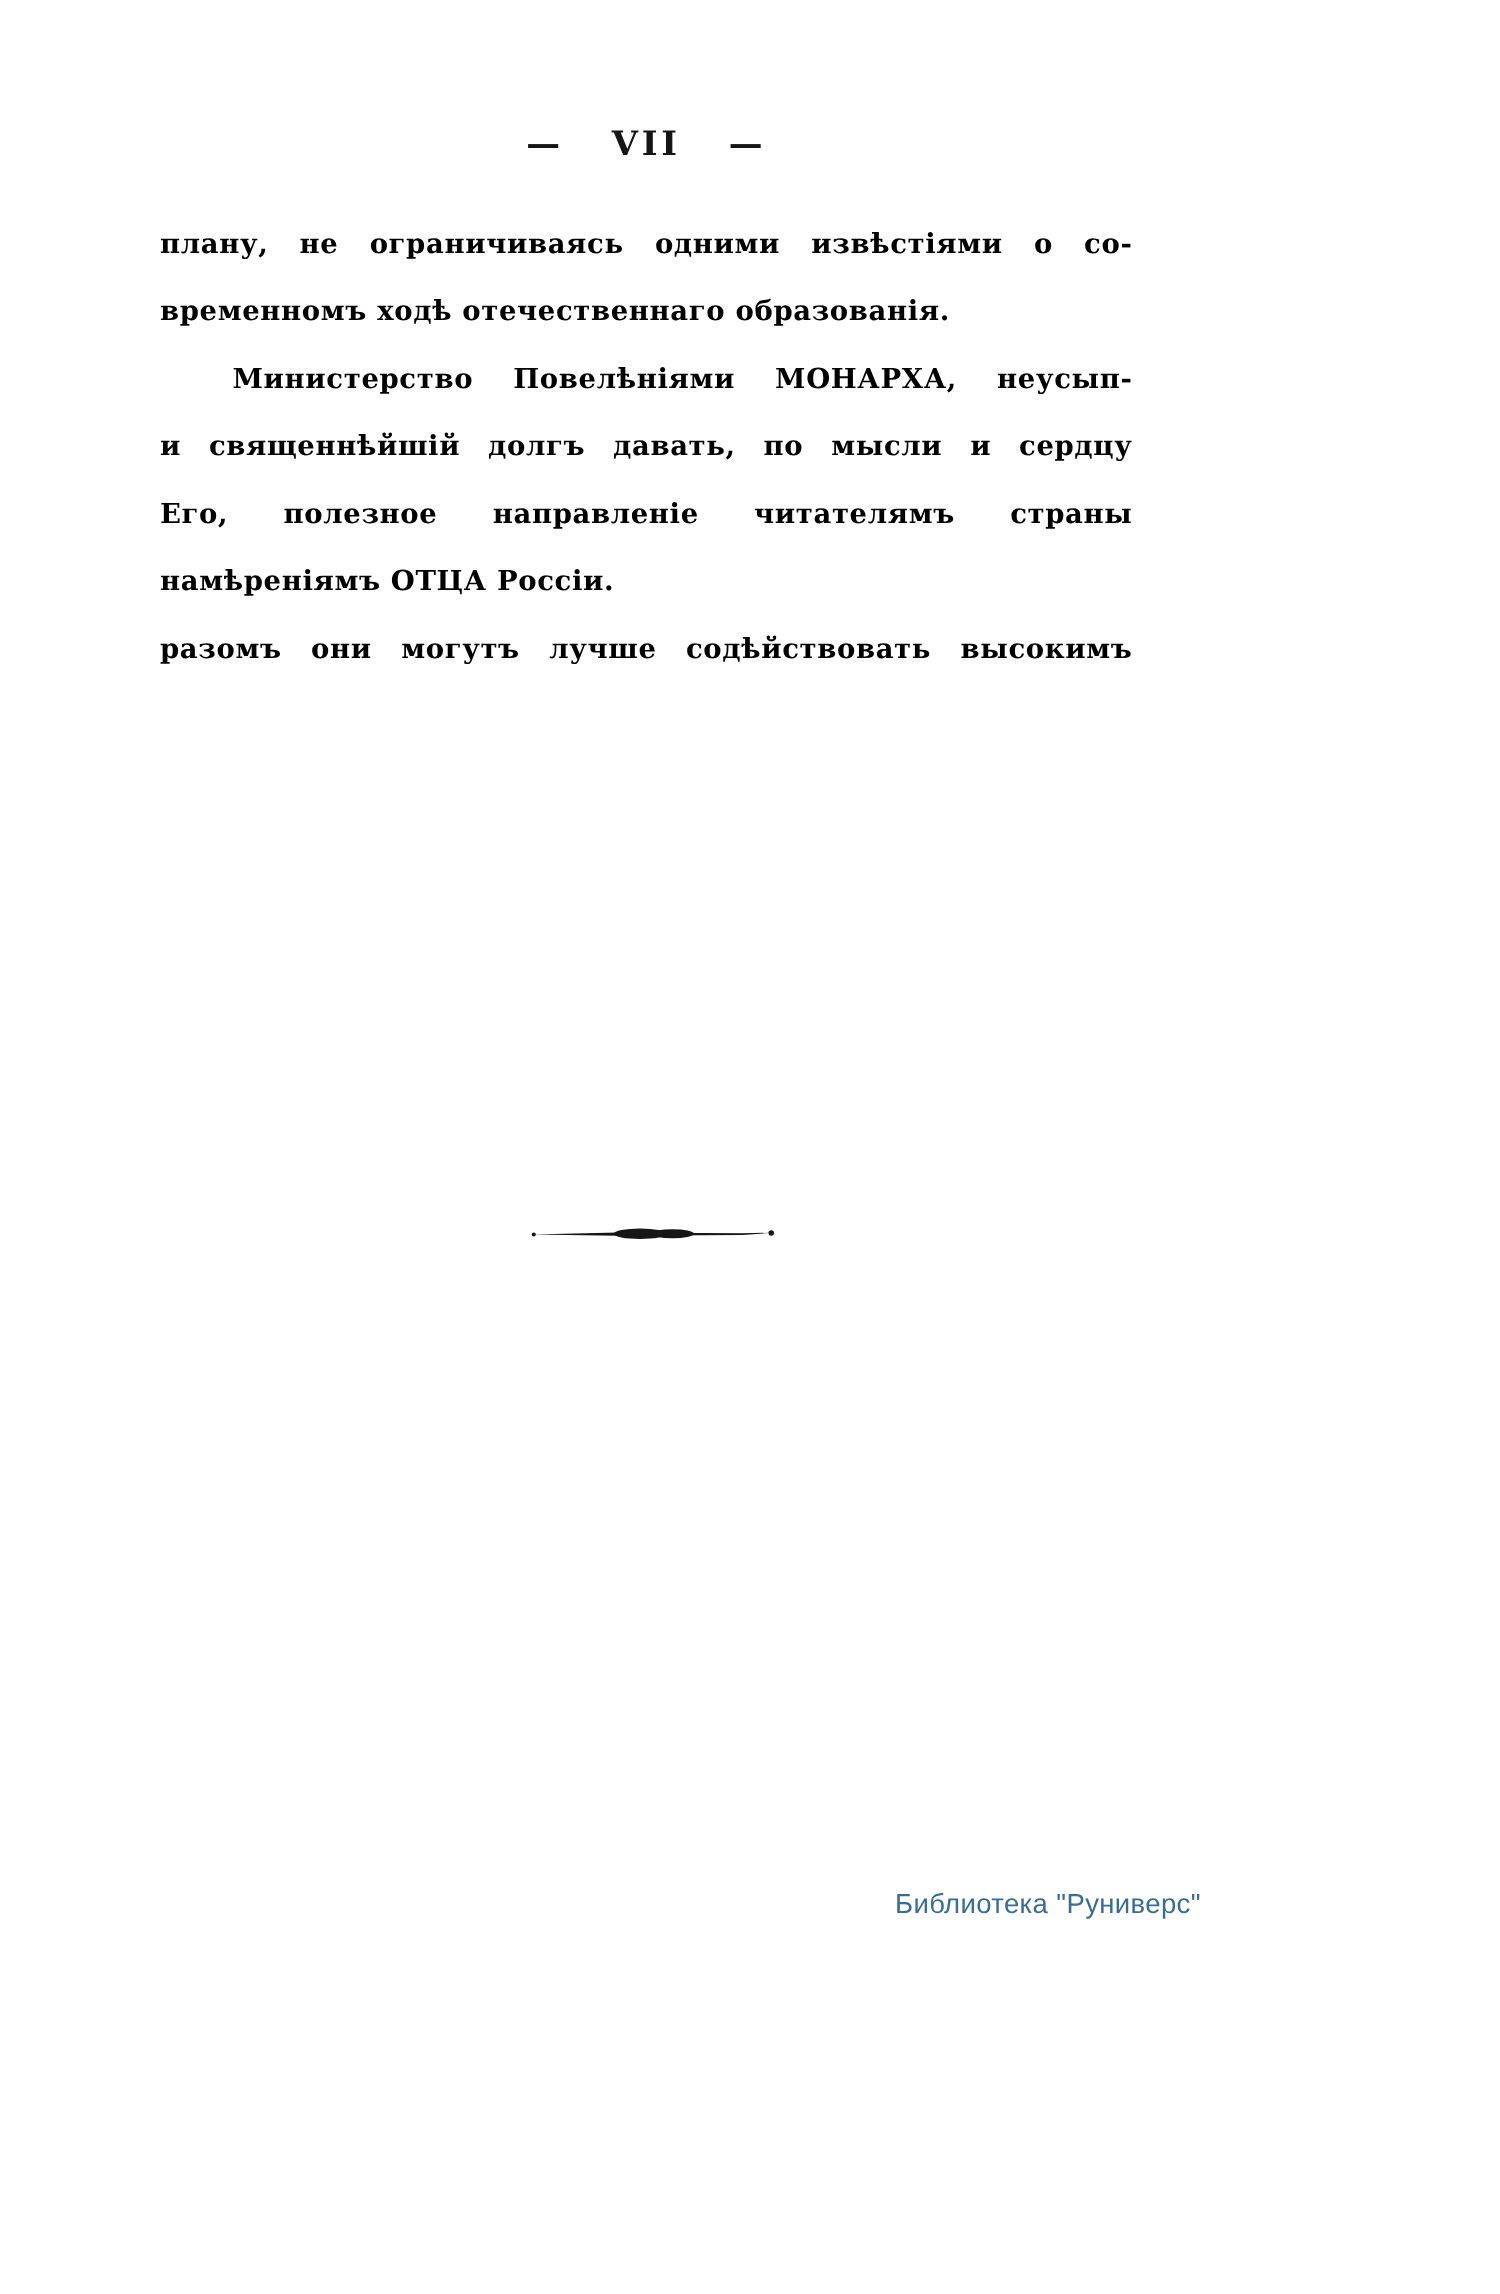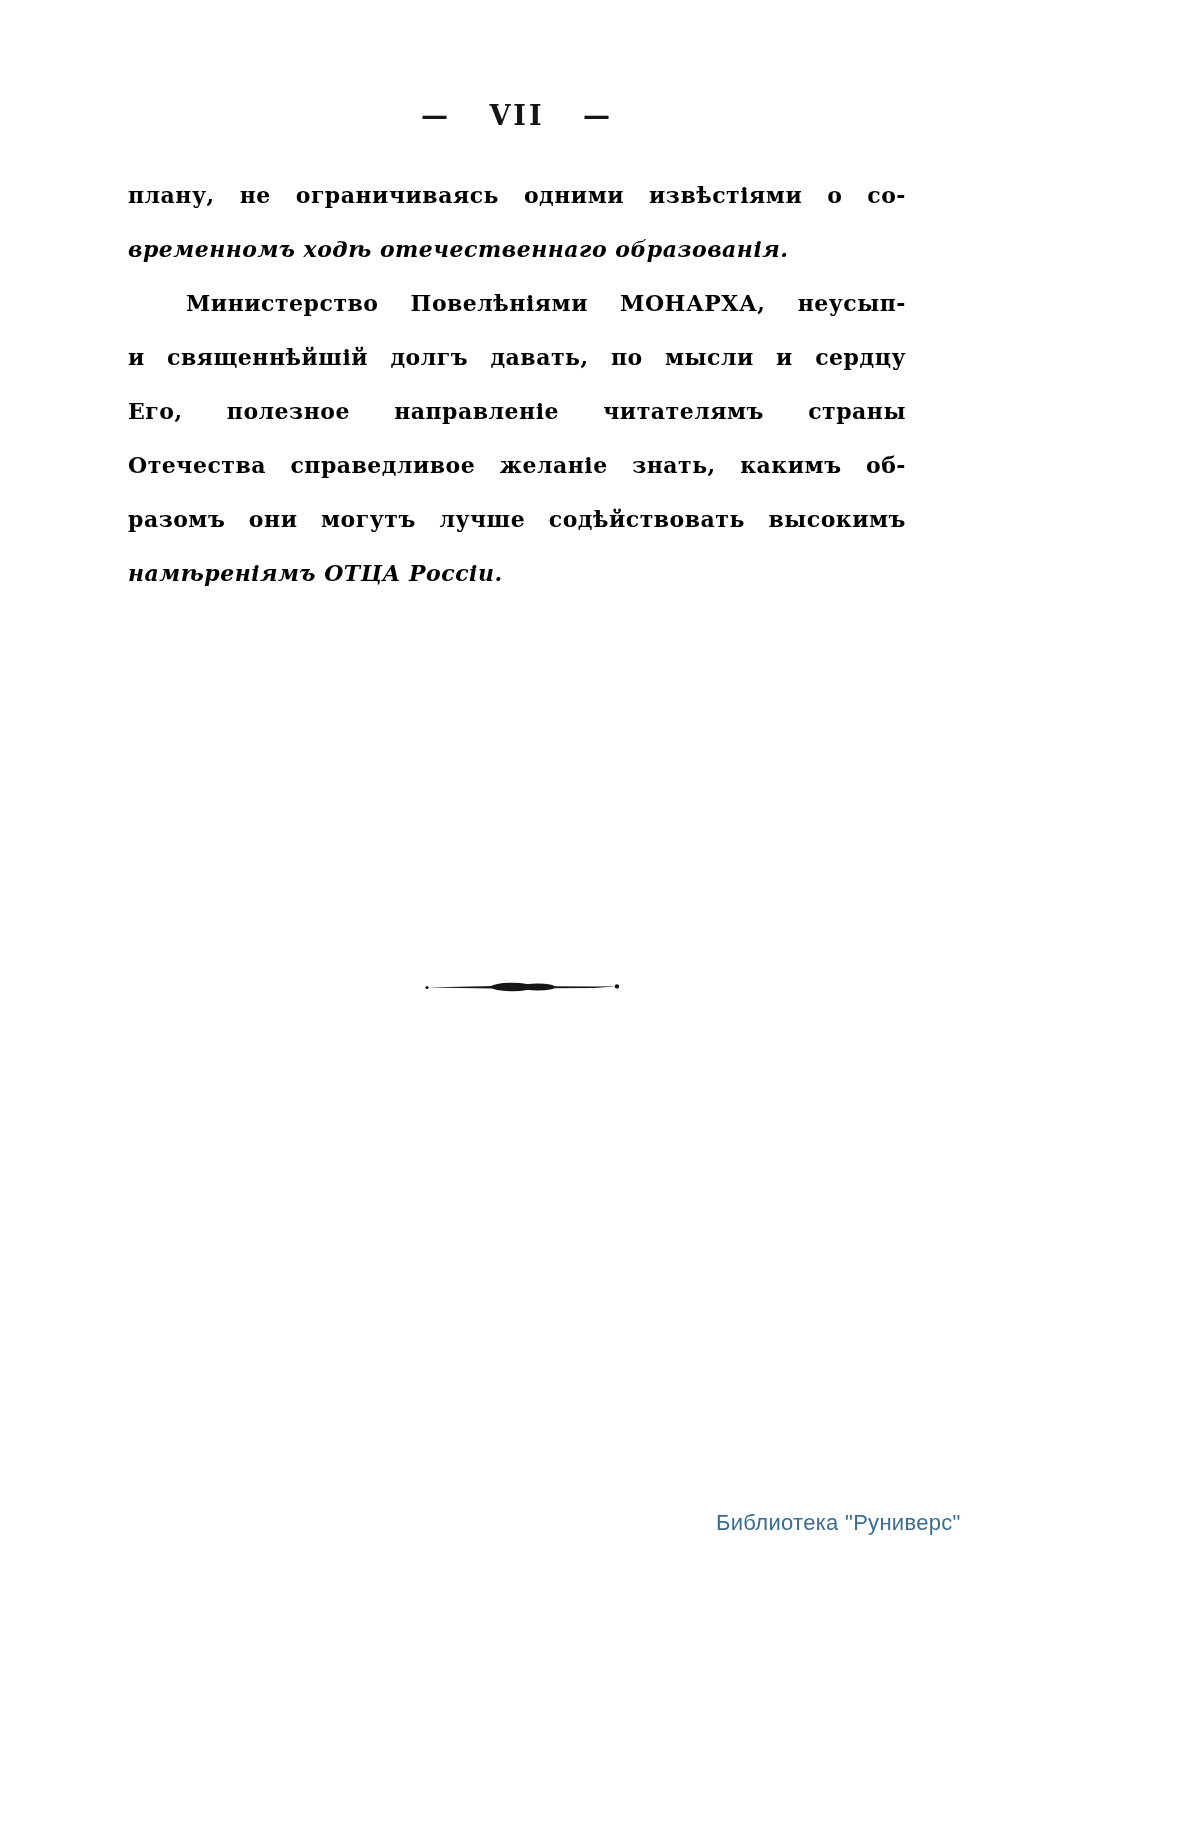--- a/index.html
+++ b/index.html
@@ -44,21 +44,20 @@
     text-align: justify;
     text-align-last: justify;
     color: #000000;
   }
   .line.indent {
     text-indent: 58px;
   }
   .line.last {
     text-align: center;
     text-align-last: left;
-    font-style: italic;
   }
   .divider {
     position: absolute;
     top: 978px;
     left: 424px;
     width: 196px;
     height: 18px;
   }
   .watermark {
     position: absolute;
@@ -77,23 +76,22 @@
 <div class="page">
 
   <div class="page-number">— VII —</div>
 
   <div class="text-block">
     <div class="line">плану, не ограничиваясь одними извѣстіями о со-</div>
     <div class="line last">временномъ ходѣ отечественнаго образованія.</div>
     <div class="line indent">Министерство Повелѣніями МОНАРХА, неусып-</div>
     <div class="line">и священнѣйшій долгъ давать, по мысли и сердцу</div>
     <div class="line">Его, полезное направленіе читателямъ страны</div>
-    <div class="line">Отечества справедливое желаніе знать, какимъ об-</div>
+    <div class="line last">намѣреніямъ ОТЦА Россіи.</div>
     <div class="line">разомъ они могутъ лучше содѣйствовать высокимъ</div>
-    <div class="line last">намѣреніямъ ОТЦА Россіи.</div>
   </div>
 
   <svg class="divider" viewBox="0 0 196 18" xmlns="http://www.w3.org/2000/svg" aria-hidden="true">
     <path d="M2 9.5 L70 8 L170 8.5 L194 8.2 L170 10 L70 10.5 Z" fill="#161616"></path>
     <ellipse cx="88" cy="9" rx="21" ry="4.2" fill="#161616"></ellipse>
     <ellipse cx="114" cy="9" rx="17" ry="3.6" fill="#161616"></ellipse>
     <circle cx="3" cy="9.5" r="1.6" fill="#161616"></circle>
     <circle cx="193" cy="8.4" r="2.2" fill="#161616"></circle>
   </svg>
 

